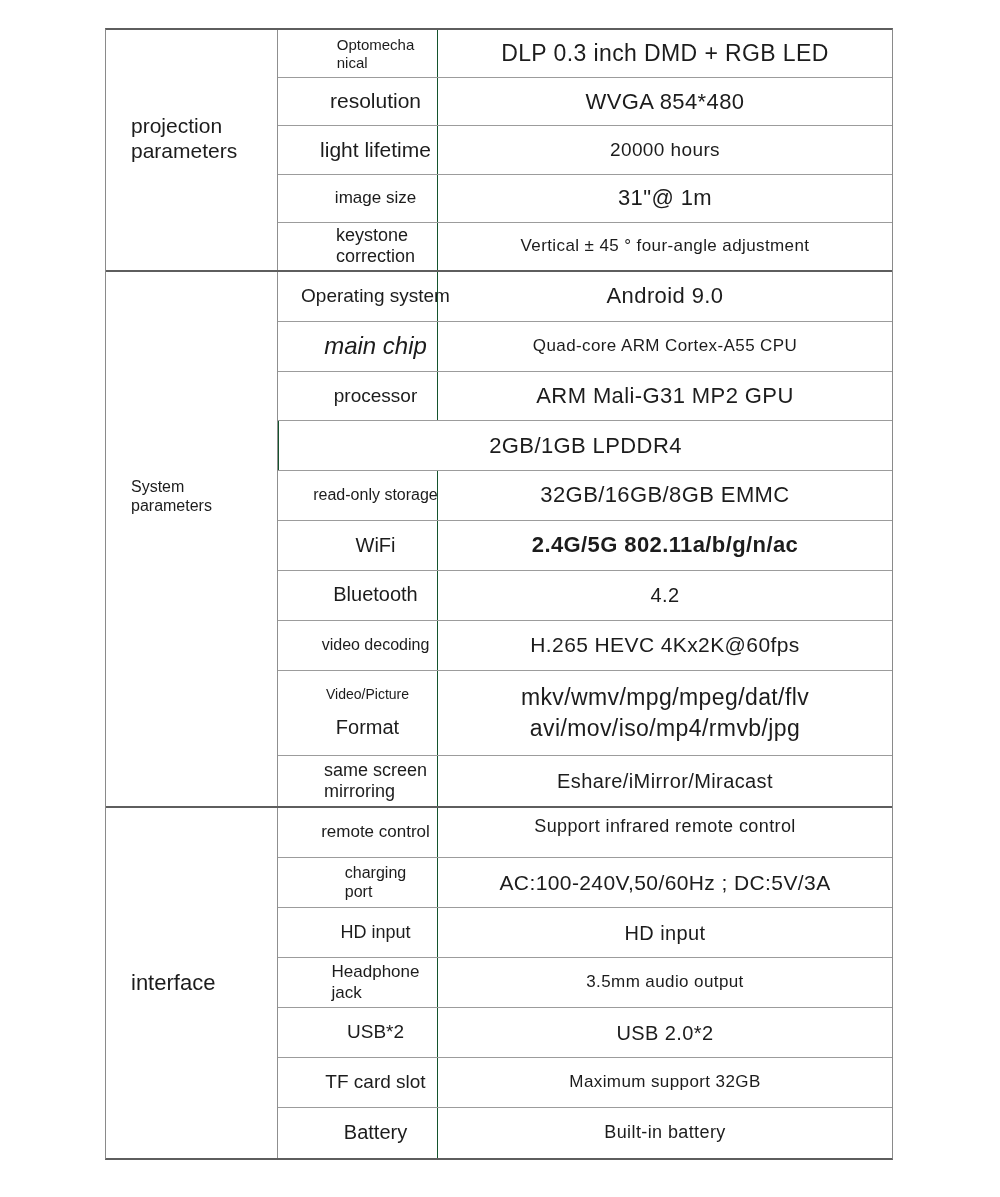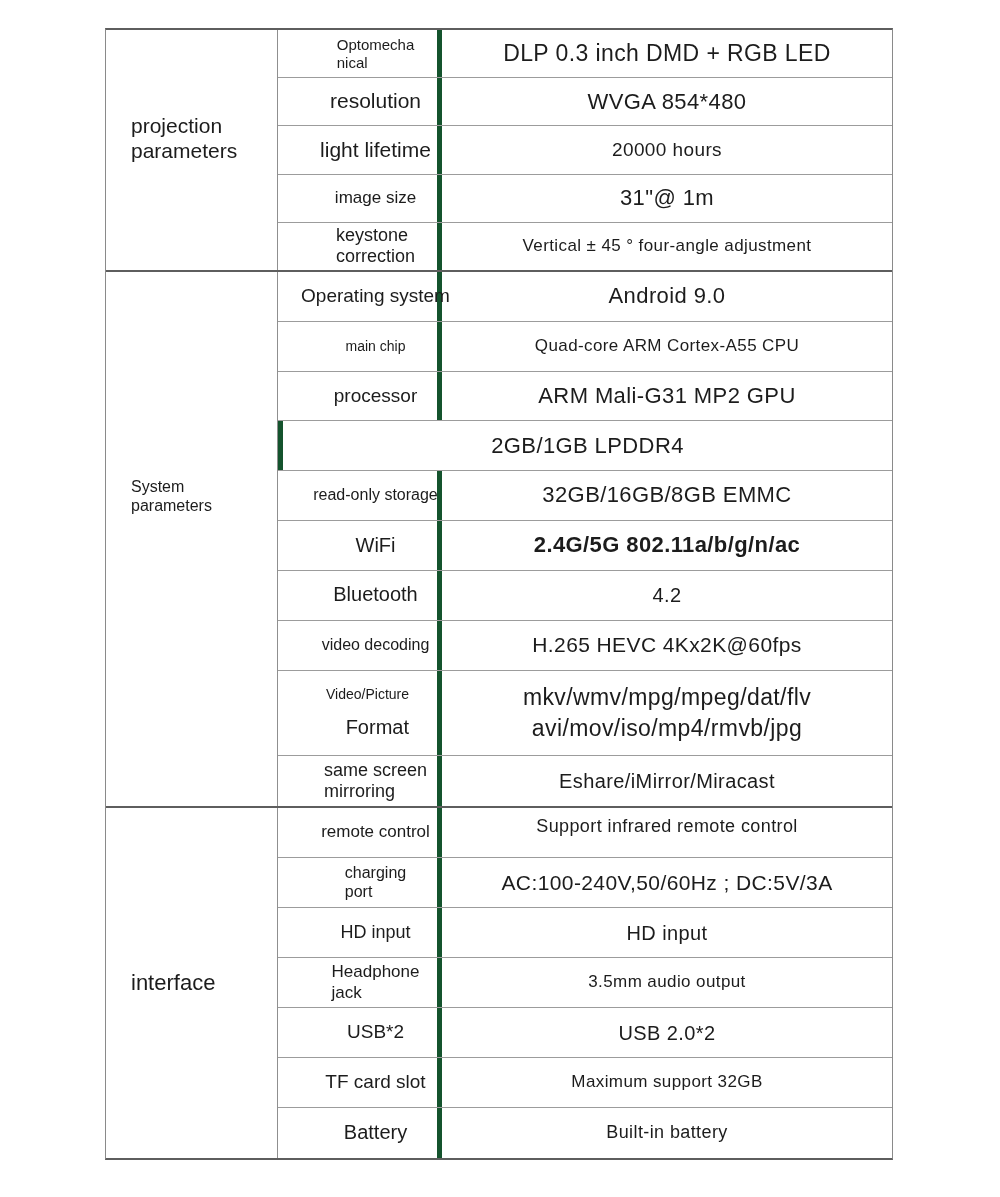--- a/index.html
+++ b/index.html
@@ -63,21 +63,21 @@
   .cell-label .txt {
     transform: translateX(18px);
     white-space: nowrap;
     text-align: left;
     line-height: 1.18;
   }
   .txt .line { display: block; }
 
   .cell-value {
     flex: 1;
-    border-left: 5px solid #14532d;
+    border-left: 1px solid #14532d;
     display: flex;
     align-items: center;
     justify-content: center;
     text-align: center;
     letter-spacing: 0.4px;
     line-height: 1.3;
     box-sizing: border-box;
   }
 
   
@@ -94,37 +94,37 @@
   #sec1 .row:nth-child(3) .cell-label { font-size: 21px; }
   #sec1 .row:nth-child(3) .cell-value { font-size: 19px; }
   #sec1 .row:nth-child(4) .cell-label { font-size: 17px; }
   #sec1 .row:nth-child(4) .cell-value { font-size: 22px; }
   #sec1 .row:nth-child(5) .cell-label { font-size: 18px; }
   #sec1 .row:nth-child(5) .cell-value { font-size: 17px; }
 
   
   #sec2 .row:nth-child(1) .cell-label { font-size: 19px; }
   #sec2 .row:nth-child(1) .cell-value { font-size: 22px; }
-  #sec2 .row:nth-child(2) .cell-label { font-size: 14px; }
+  #sec2 .row:nth-child(2) .cell-label { font-size: 24px; font-style: italic; }
   #sec2 .row:nth-child(2) .cell-value { font-size: 17px; }
   #sec2 .row:nth-child(3) .cell-label { font-size: 19px; }
   #sec2 .row:nth-child(3) .cell-value { font-size: 22px; }
   #sec2 .row:nth-child(4) .cell-label { font-size: 16px; }
   #sec2 .row:nth-child(4) .cell-value { font-size: 22px; }
   #sec2 .row:nth-child(5) .cell-label { font-size: 16px; }
   #sec2 .row:nth-child(5) .cell-value { font-size: 22px; }
   #sec2 .row:nth-child(6) .cell-label { font-size: 20px; }
   #sec2 .row:nth-child(6) .cell-value { font-size: 22px; font-weight: bold; }
   #sec2 .row:nth-child(7) .cell-label { font-size: 20px; }
   #sec2 .row:nth-child(7) .cell-value { font-size: 20px; }
   #sec2 .row:nth-child(8) .cell-label { font-size: 16px; }
   #sec2 .row:nth-child(8) .cell-value { font-size: 21px; }
   #sec2 .row:nth-child(9) .cell-label .txt { transform: translateX(10px); text-align: center; }
   #sec2 .row:nth-child(9) .cell-label .line:nth-child(1) { font-size: 14px; }
-  #sec2 .row:nth-child(9) .cell-label .line:nth-child(2) { font-size: 20px; margin-top: 13px; text-align: right; }
+  #sec2 .row:nth-child(9) .cell-label .line:nth-child(2) { font-size: 20px; margin-top: 13px; }
   #sec2 .row:nth-child(9) .cell-value { font-size: 23px; line-height: 1.35; }
   #sec2 .row:nth-child(10) .cell-label { font-size: 18px; }
   #sec2 .row:nth-child(10) .cell-value { font-size: 20px; }
 
   
   #sec3 .row:nth-child(1) .cell-label { font-size: 17px; }
   #sec3 .row:nth-child(1) .cell-value { font-size: 18px; align-items: flex-start; padding-top: 7px; }
   #sec3 .row:nth-child(2) .cell-label { font-size: 16px; }
   #sec3 .row:nth-child(2) .cell-value { font-size: 21px; }
   #sec3 .row:nth-child(3) .cell-label { font-size: 18px; }

